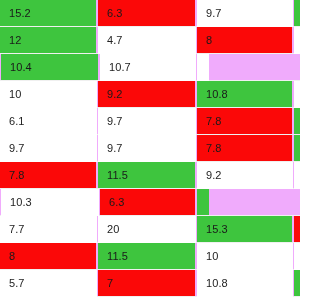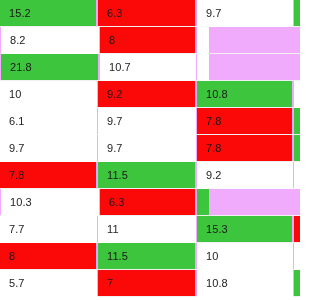--- a/index.html
+++ b/index.html
@@ -107,35 +107,39 @@
       </div>
       <div class="cell c2">
         <span class="val">9.7</span>
       </div>
       <div class="cell c3 hi up">
         <div class="fill"></div>
         <span class="val"></span>
       </div>
     </div>
     <div class="row">
-      <div class="cell c1">
-        <span class="val">8.2</span>
+      <div class="cell c0 hi up">
+        <div class="fill"></div>
+        <span class="val">12</span>
+      </div>
+      <div class="cell c1">
+        <span class="val">4.7</span>
       </div>
       <div class="cell c2 hi down">
         <div class="fill"></div>
         <span class="val">8</span>
       </div>
       <div class="cell c3">
         <span class="val"></span>
       </div>
     </div>
     <div class="row">
       <div class="cell c1 hi up">
         <div class="fill"></div>
-        <span class="val">21.8</span>
+        <span class="val">10.4</span>
       </div>
       <div class="cell c2">
         <span class="val">10.7</span>
       </div>
       <div class="cell c3">
         <span class="val"></span>
       </div>
     </div>
     <div class="row">
       <div class="cell c0">
@@ -212,21 +216,21 @@
       <div class="cell c3 hi up">
         <div class="fill"></div>
         <span class="val"></span>
       </div>
     </div>
     <div class="row">
       <div class="cell c0">
         <span class="val">7.7</span>
       </div>
       <div class="cell c1">
-        <span class="val">11</span>
+        <span class="val">20</span>
       </div>
       <div class="cell c2 hi up">
         <div class="fill"></div>
         <span class="val">15.3</span>
       </div>
       <div class="cell c3 hi down">
         <div class="fill"></div>
         <span class="val"></span>
       </div>
     </div>

